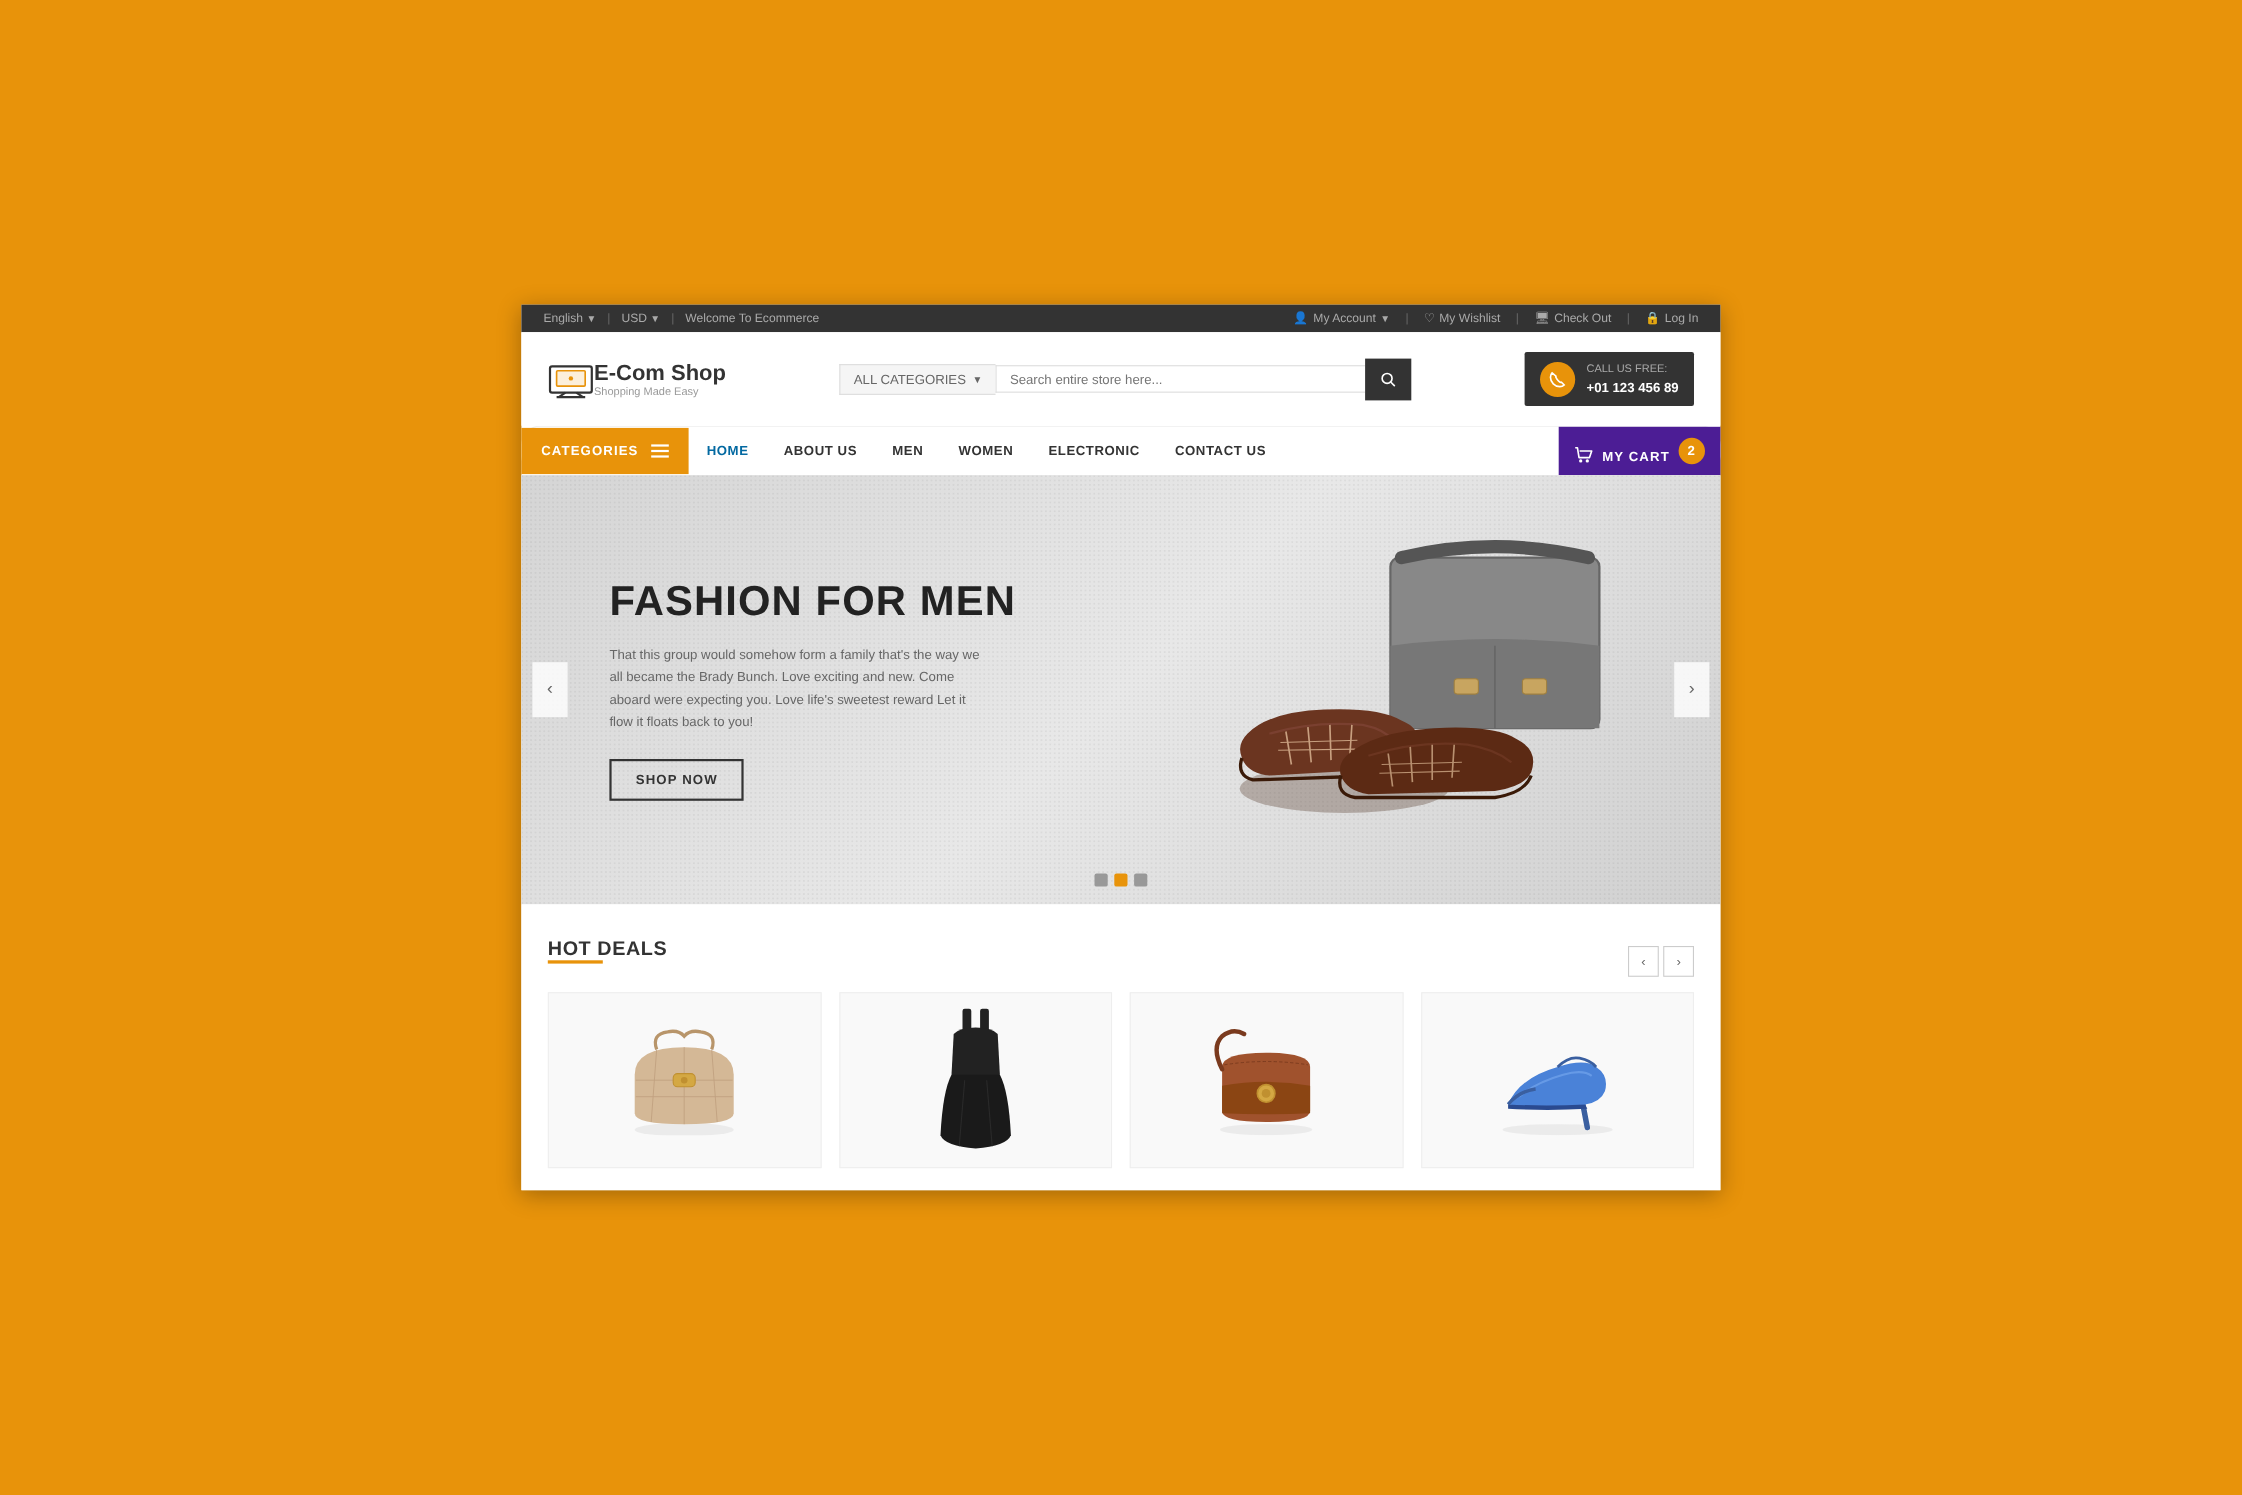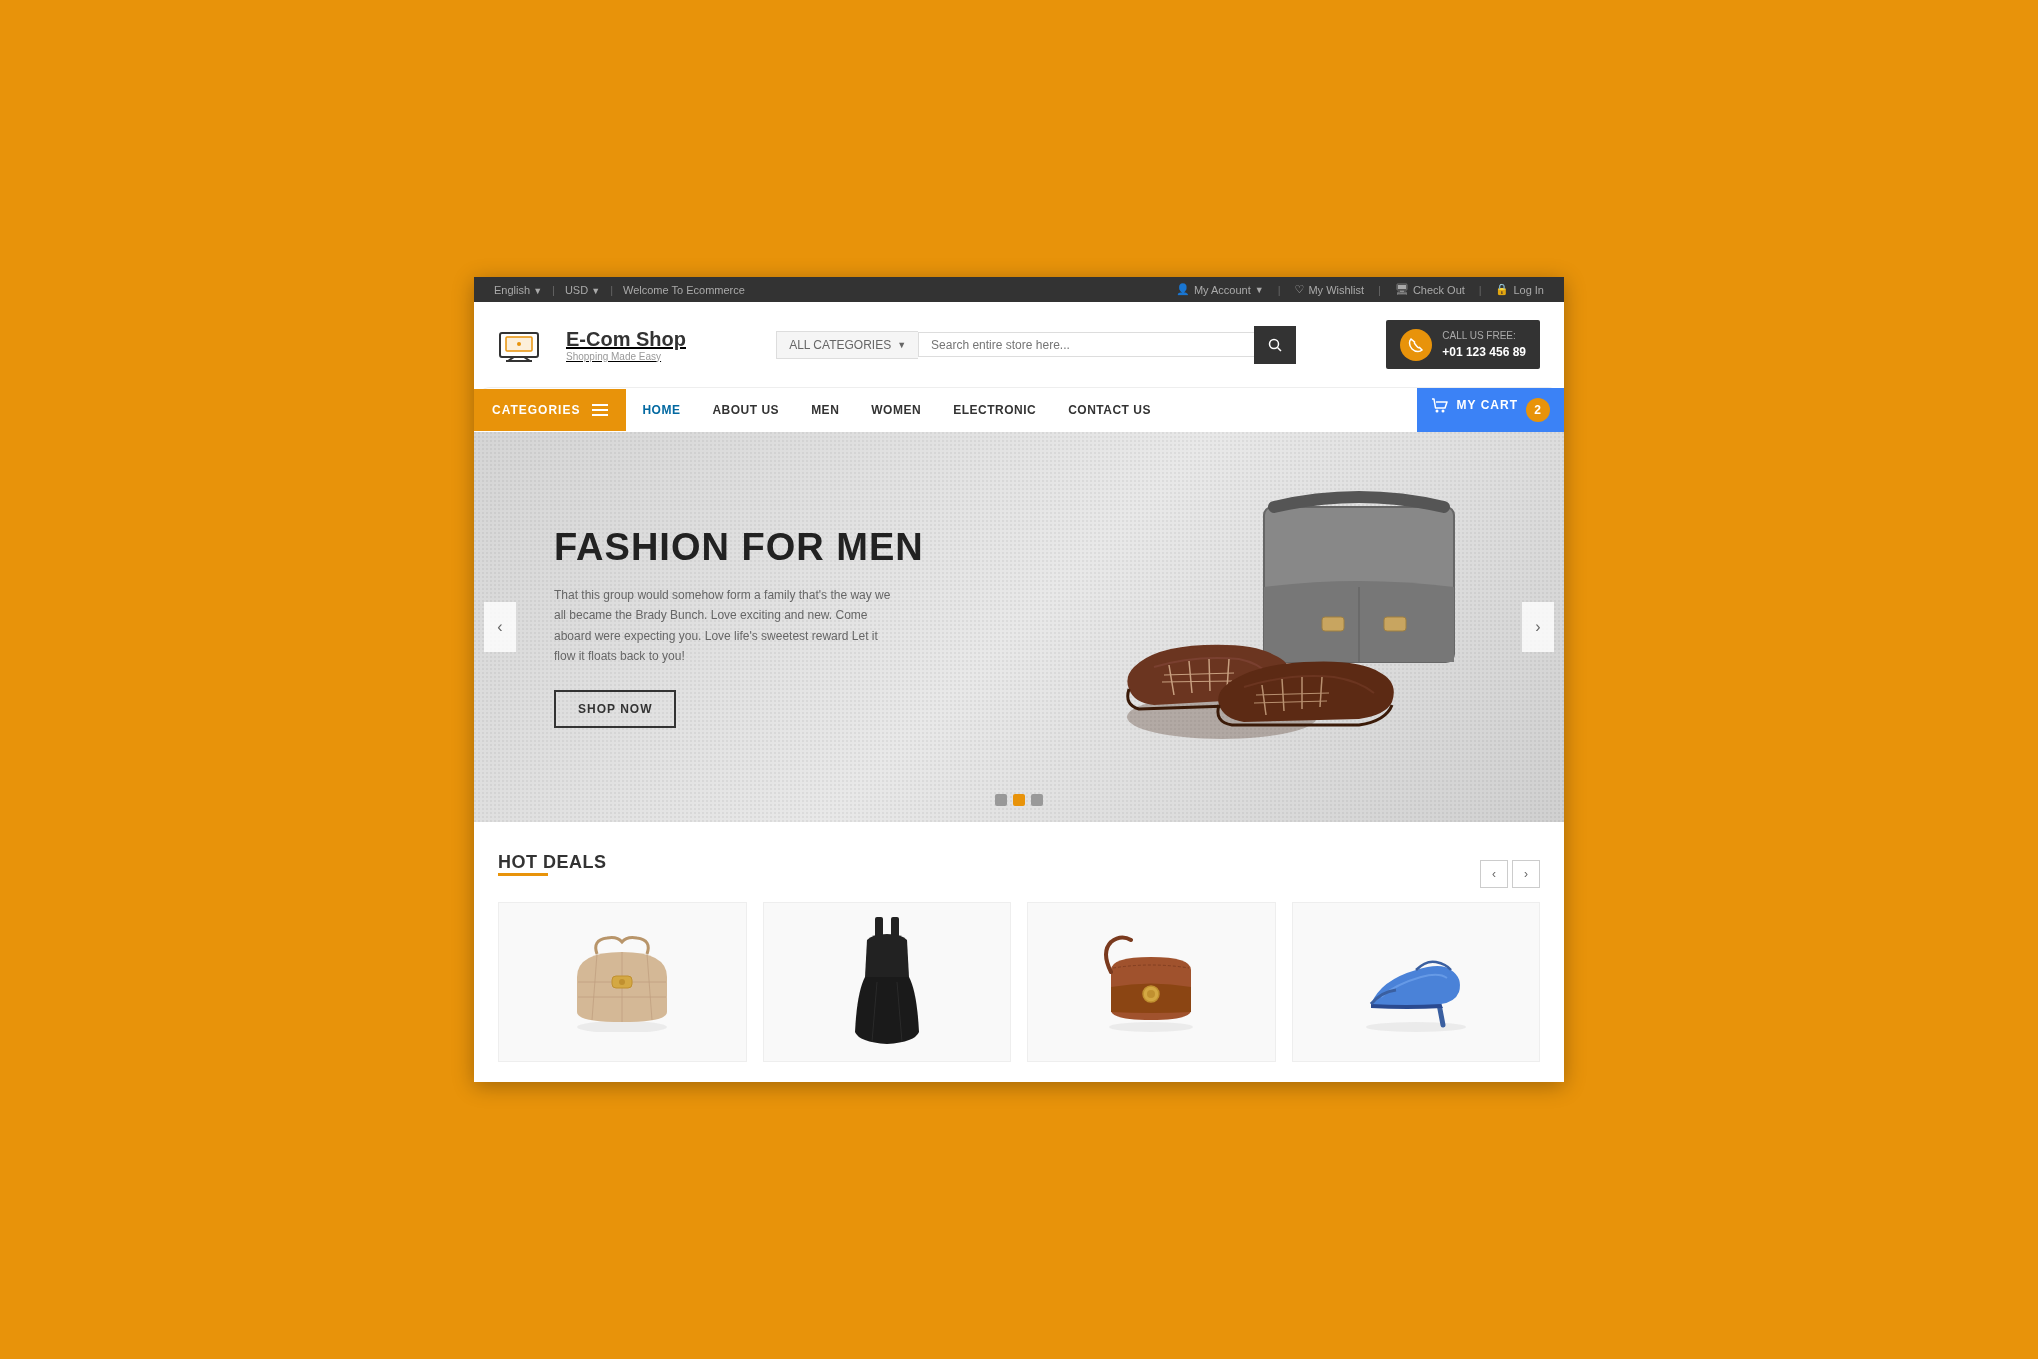--- a/index.html
+++ b/index.html
@@ -53,22 +53,21 @@
     .header {
       background: #fff;
       padding: 18px 24px;
       display: flex;
       align-items: center;
       justify-content: space-between;
     }
     .logo {
       display: flex;
       align-items: center;
-      gap: 26px;
-      text-decoration: underline;
+      gap: 0;
     }
     .logo-icon {
       width: 42px;
       height: 36px;
     }
     .logo-text h1 {
       font-size: 20px;
       font-weight: bold;
       color: #333;
     }
@@ -193,25 +192,25 @@
       font-weight: bold;
       letter-spacing: 0.5px;
       padding: 14px 16px;
       display: block;
       border-bottom: none;
     }
     .nav-links a.active {
       color: #0369a1;
     }
     .cart-btn {
-      background: #3b82f6;
+      background: #4c1d95;
       color: #fff;
       padding: 10px 14px;
       display: flex;
-      align-items: flex-start;
+      align-items: flex-end;
       gap: 8px;
       cursor: pointer;
       font-size: 12px;
       font-weight: bold;
       letter-spacing: 1px;
     }
     .cart-count {
       background: #E8930A;
       color: #fff;
       width: 24px;

